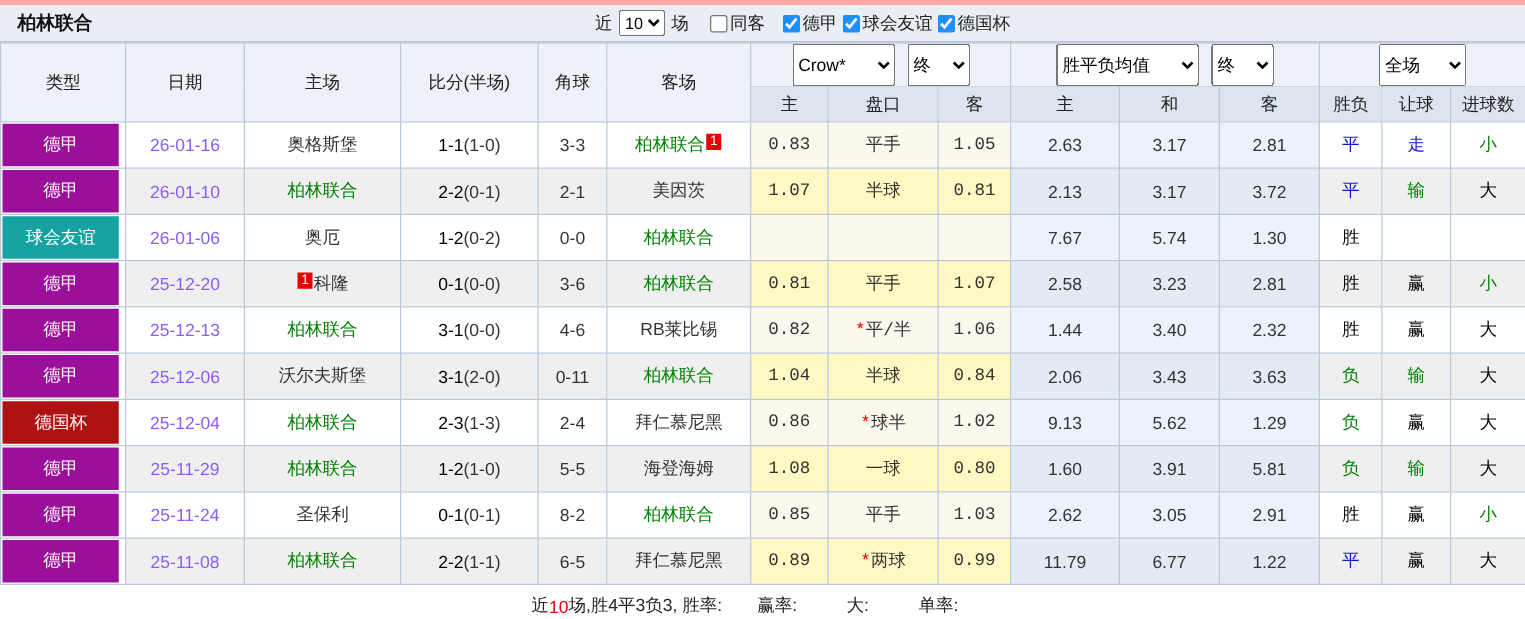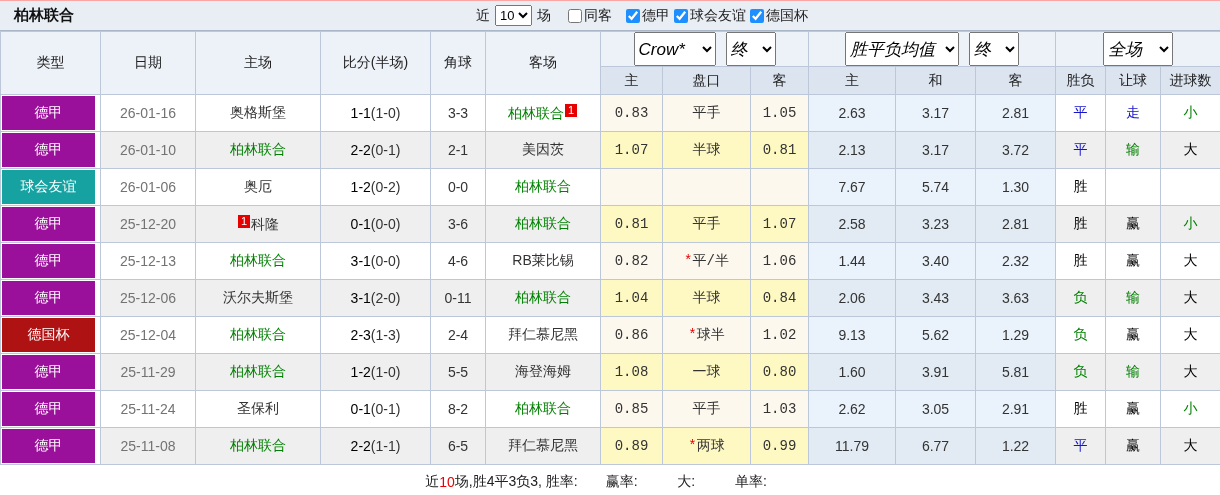--- a/index.html
+++ b/index.html
@@ -1,58 +1,58 @@
 <!DOCTYPE html>
 <html><head>
 <meta charset="utf-8">
 <style>
   * { box-sizing: border-box; }
   html,body { margin:0; padding:0; background:#fff; }
   body { font-family:"Liberation Sans","DejaVu Sans",sans-serif; }
-  .page { width:1220px; height:495px; background:#fff; border-top:1px solid #fca5a5; overflow:hidden; }
+  .page { width:1220px; height:495px; background:#fff; border-top:4px solid #fca5a5; overflow:hidden; }
 
   
   .topbar { height:30px; display:flex; align-items:center; background:#e9edf4; border-bottom:1px solid #aab7c8; padding:0 0 0 14px; }
   .title { font-weight:bold; font-size:15px; color:#111; }
   .controls { display:flex; align-items:center; margin-left:auto; margin-right:412px; font-size:14px; color:#222; white-space:nowrap; }
   .controls .lbl { margin:0 3px; }
   .controls select { height:21px; font-size:13px; margin:0 2px; }
   .controls label { display:flex; align-items:center; margin-left:4px; cursor:pointer; }
   .controls input[type=checkbox] { width:14px; height:14px; margin:0 2px 0 0; accent-color:#1e8fff; }
   .gap { width:10px; }
 
   
   table { border-collapse:collapse; table-layout:fixed; width:1220px; font-size:14px; color:#333; }
   th, td { border:1px solid #bcc8da; text-align:center; padding:0; overflow:hidden; white-space:nowrap; }
   thead th { background:#dce4f0; font-weight:normal; color:#222; }
   thead tr.group-row th { height:30px; background:#edf1f8; }
   thead tr.sub-row th { height:28px; }
   thead th.span2 { background:#dce4f0; }
   .sel-pair { display:flex; align-items:center; justify-content:center; gap:10px; }
-  .sel-pair select { height:34px; font-size:17px;font-style:italic; }
+  .sel-pair select { height:34px; font-size:14px; }
   select.w-src { width:82px; } select.w-end { width:50px; } select.w-avg { width:114px; } select.w-scope { width:70px; }
 
   tbody td { height:37px; background:#fff; }
   tbody tr.even td { background:#efefef; }
   tbody td.ah-cell { background:#fdf8ee;font-family:Liberation Mono, monospace; }
   tbody tr.even td.ah-cell { background:#fef9c3; }
   tbody td.avg-cell { background:#eaf3fb; }
   tbody tr.even td.avg-cell { background:#e2ebf3; }
 
   td.type-cell { padding:1px 5px 1px 1px; background:#fff !important; }
   .type-badge { height:100%; display:flex; align-items:center; justify-content:center; color:#fff; font-size:14px; }
   .type-league { background:#9b109b; }
   .type-friendly { background:#17a2a2; }
   .type-cup { background:#ae1212; }
 
   .t-green { color:#008000; }
   .t-red { color:#000000; }
   .t-blue { color:#1414cc; }
   .t-dark { color:#333;text-align:center; }
-  .date-cell { color:#737373; }
+  .date-cell { color:#8b5cf6; }
   .redcard-badge { display:inline-block; background:#e60000; color:#fff; font-size:11px; line-height:13px; padding:0 3px; vertical-align:4px; margin:0 1px; }
   .star { color:#e60000; }
 
   
   .footer { height:34px; display:flex; align-items:center; justify-content:center; font-size:14px; background:#fff; }
   .f-black { color:#222; } .f-red { color:#e60000; } .f-blue { color:#0000ee;margin-top:40px; }
 </style>
 </head>
 <body>
 

